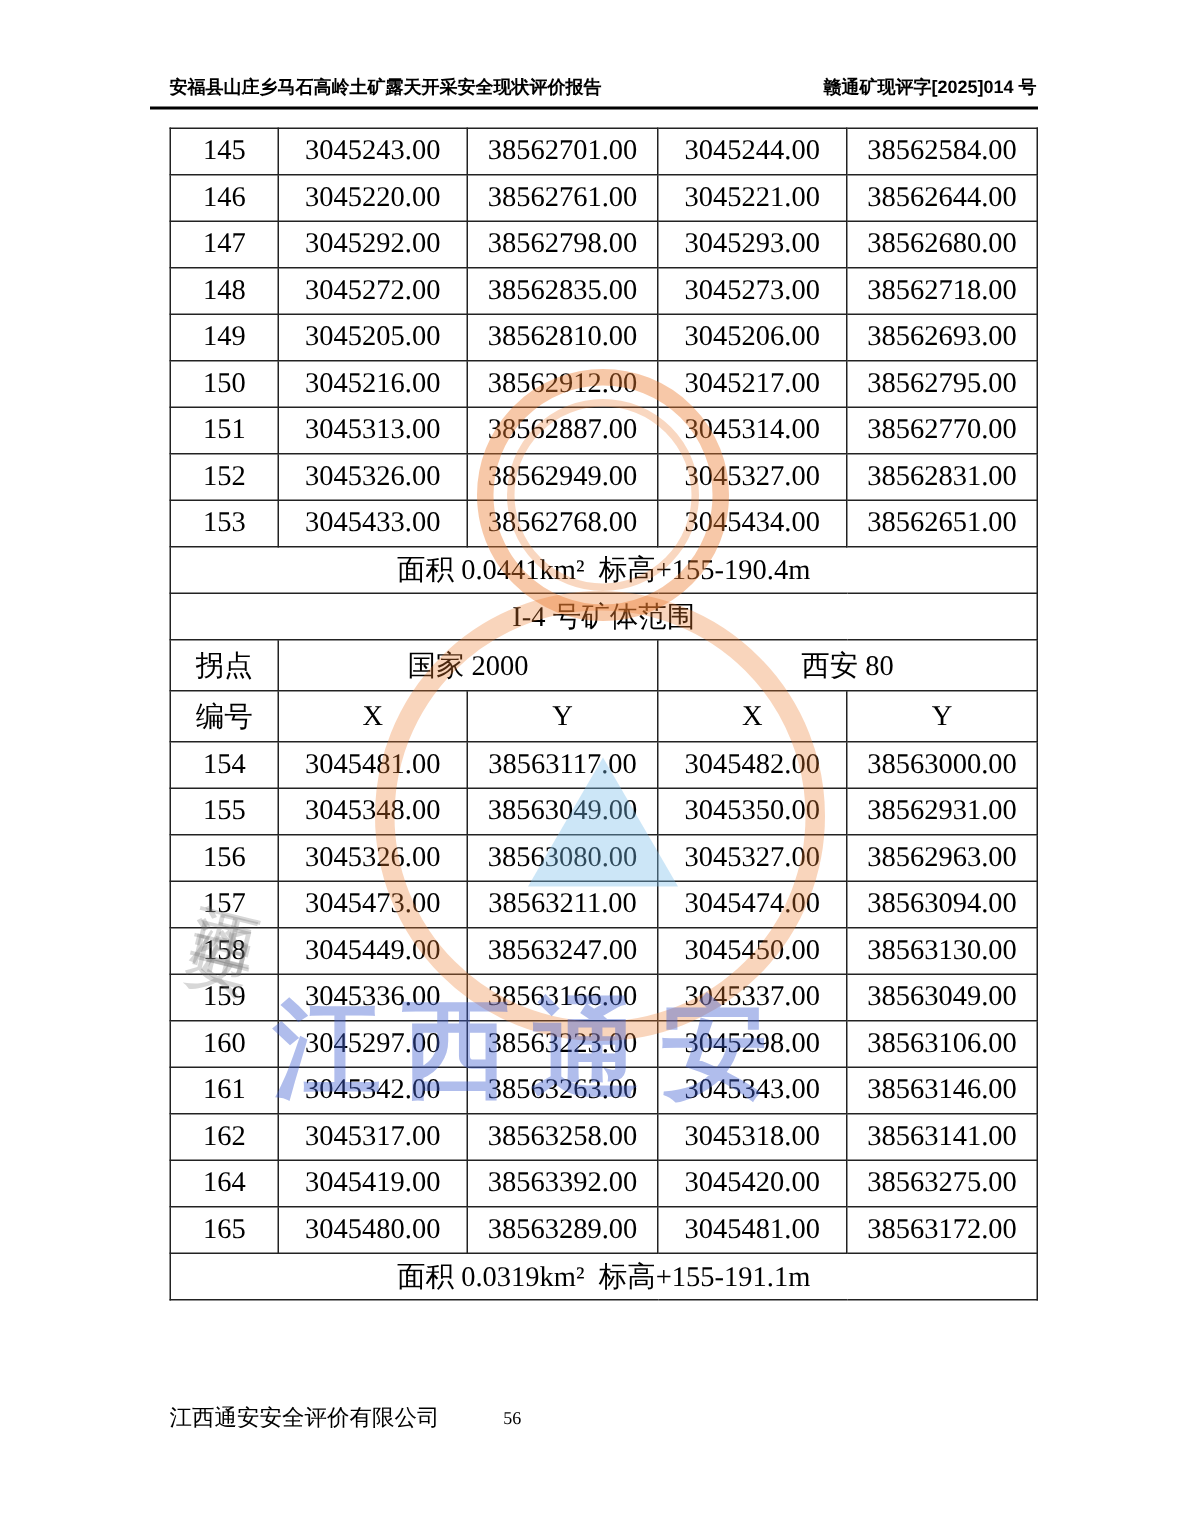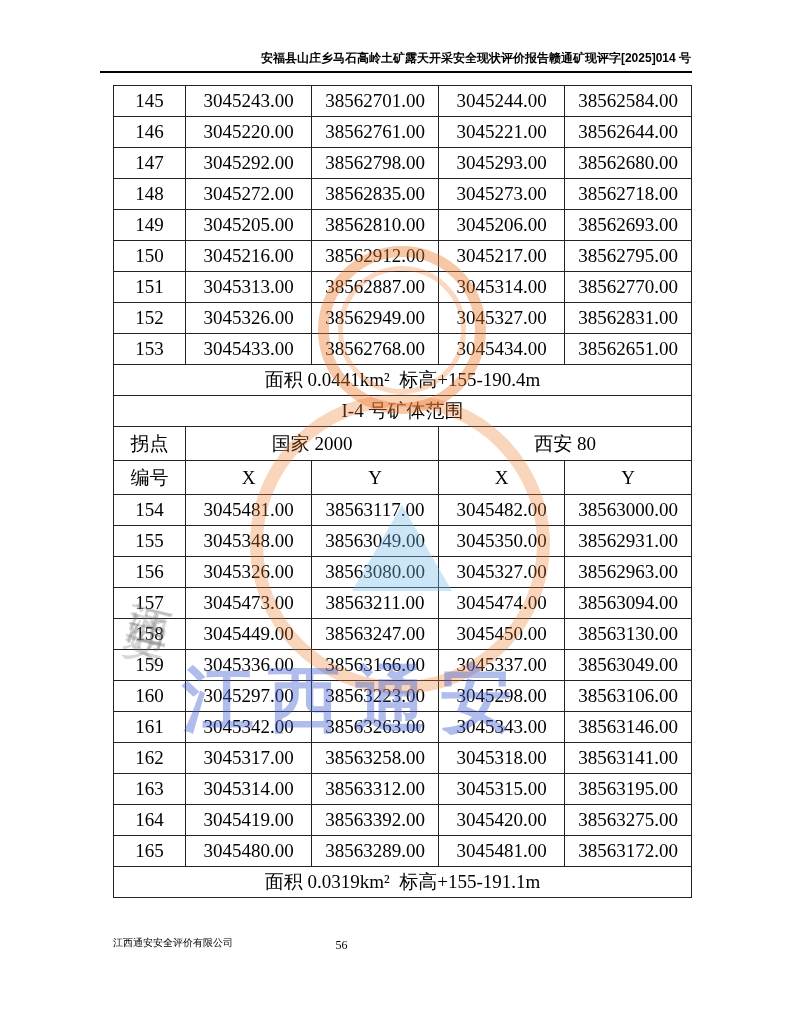--- a/index.html
+++ b/index.html
@@ -7,21 +7,21 @@
   body {
     width: 790px; height: 1022px;
     background: #ffffff;
     position: relative;
     overflow: hidden;
     font-family: "Liberation Serif", "DejaVu Serif", serif;
     color: #000;
   }
   .hdr {
     position: absolute; top: 50px; left: 113px; width: 578px;
-    display: flex; justify-content: flex-end; align-items: flex-end;
+    display: flex; justify-content: space-between; align-items: flex-end;
     font-size: 12px; font-weight: bold;
     font-family: "Liberation Sans", "DejaVu Sans", sans-serif;
     white-space: nowrap;
   }
   .hrule {
     position: absolute; top: 71px; left: 100px; width: 592px;
     border-top: 2px solid #000;
   }
   table.coords {
     position: absolute; top: 85px; left: 113px; width: 578px;
@@ -30,21 +30,21 @@
   }
   table.coords td {
     border: 1px solid #222;
     text-align: center; vertical-align: middle;
     height: 31px; padding: 0 2px; overflow: hidden;
   }
   td.summary { white-space: pre; height: 32px; font-family: Liberation Serif, serif; }
   tr.hdr-row td { height: 34px; }
   .ftr {
     position: absolute; top: 936px; left: 113px; width: 578px;
-    font-size: 10px;
+    font-size: 15px;
     font-family: "Liberation Sans", "DejaVu Sans", sans-serif;
   }
   .pageno {
     position: absolute; top: 938px; left: 0; width: 683px;
     text-align: center; font-size: 12px;
   }
   
   .watermark { position: absolute; inset: 0; pointer-events: none; z-index: 5; }
   .wm-ring { position: absolute; border-radius: 50%; }
   .wm-ring-top {
@@ -243,27 +243,20 @@
           <td>38563146.00</td>
         </tr>
         <tr>
           <td>162</td>
           <td>3045317.00</td>
           <td>38563258.00</td>
           <td>3045318.00</td>
           <td>38563141.00</td>
         </tr>
         <tr>
-          <td>163</td>
-          <td>3045314.00</td>
-          <td>38563312.00</td>
-          <td>3045315.00</td>
-          <td>38563195.00</td>
-        </tr>
-        <tr>
           <td>164</td>
           <td>3045419.00</td>
           <td>38563392.00</td>
           <td>3045420.00</td>
           <td>38563275.00</td>
         </tr>
         <tr>
           <td>165</td>
           <td>3045480.00</td>
           <td>38563289.00</td>

